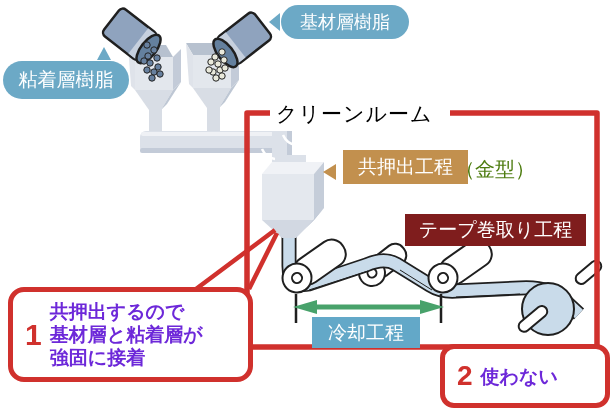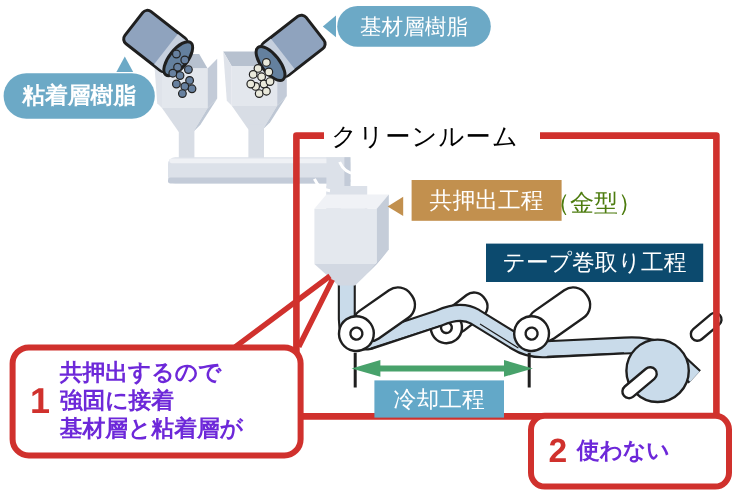--- a/index.html
+++ b/index.html
@@ -4,28 +4,28 @@
 <style>
   html,body{margin:0;padding:0;background:#fff;}
   .stage{
     position:relative;width:612px;height:410px;background:#ffffff;overflow:hidden;
     font-family:"Liberation Sans","DejaVu Sans",sans-serif;
   }
   .stage svg{position:absolute;left:0;top:0;}
   .lbl{position:absolute;display:flex;align-items:center;justify-content:center;
        color:#fff;box-sizing:border-box;white-space:nowrap;}
   .bubble{background:#6CA9C6;border-radius:19px;font-size:19px;}
-  #bubble-adhesive{left:3px;top:61px;width:126px;height:38px;font-weight:bold;}
+  #bubble-adhesive{left:3px;top:61px;width:126px;height:38px;}
   #bubble-base{left:281px;top:5px;width:128px;height:34px;font-size:18px;border-radius:17px;justify-content:center;}
   #clean-title{position:absolute;left:276px;top:100px;color:#000000;font-weight:normal;
                font-size:21px;letter-spacing:1px;white-space:nowrap;}
   #coextrusion-label{left:343px;top:150px;width:125px;height:34px;background:#C2904E;font-size:19px;}
   #mold-label{position:absolute;left:455px;top:152px;height:34px;display:flex;align-items:center;
               color:#4d7c0f;font-size:20px;white-space:nowrap;}
-  #winding-label{left:405px;top:203px;width:181px;height:32px;background:#0c4a6e;font-size:19px;}
+  #winding-label{left:405px;top:214px;width:181px;height:32px;background:#7f1d1d;font-size:19px;}
   #cooling-label{left:312px;top:317px;width:108px;height:31px;background:#63A8C8;font-size:19px;}
   .callout{position:absolute;background:#fff;border:5px solid #D0312D;border-radius:16px;
            box-sizing:border-box;display:flex;align-items:center;z-index:3;}
   .callout .num{color:#D0312D;font-weight:bold;font-size:30px;padding:0 8px 0 12px;}
   .callout .txt{color:#6d28d9;font-weight:bold;font-size:19px;line-height:23px;}
   #callout-1{left:8px;top:287px;width:245px;height:95px;}
   #callout-2{left:440px;top:344px;width:170px;height:64px;border-radius:14px;}
   #callout-2 .num{font-size:28px;}
 </style>
 </head>
@@ -181,22 +181,22 @@
   </div>
 
   <div class="lbl" id="cooling-label">
     <span>冷却工程</span>
   </div>
 
   <div class="callout" id="callout-1">
     <div class="num">1</div>
     <div class="txt">
       <div>共押出するので</div>
+      <div>基材層と粘着層が</div>
       <div>強固に接着</div>
-      <div>基材層と粘着層が</div>
     </div>
   </div>
 
   <div class="callout" id="callout-2">
     <div class="num">2</div>
     <div class="txt">
       <div>使わない</div>
     </div>
   </div>
 

